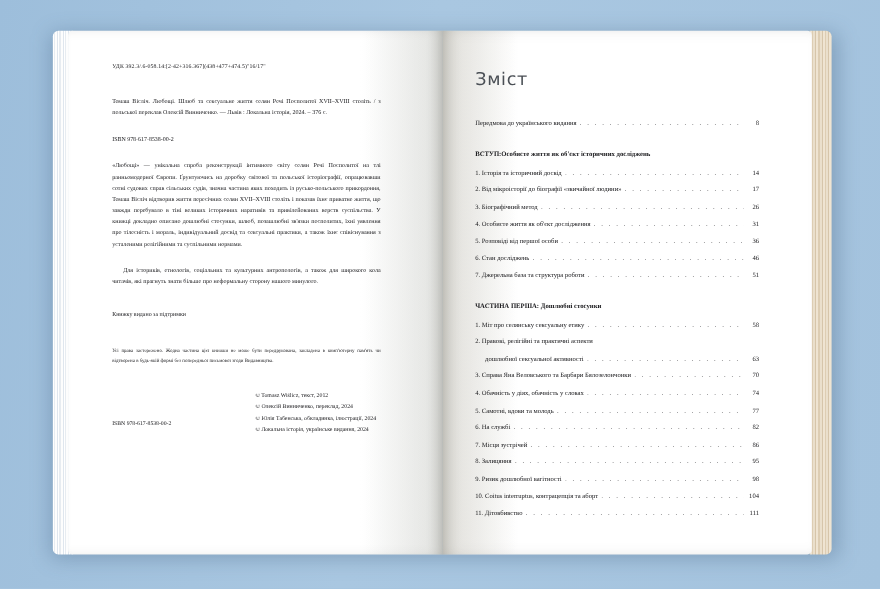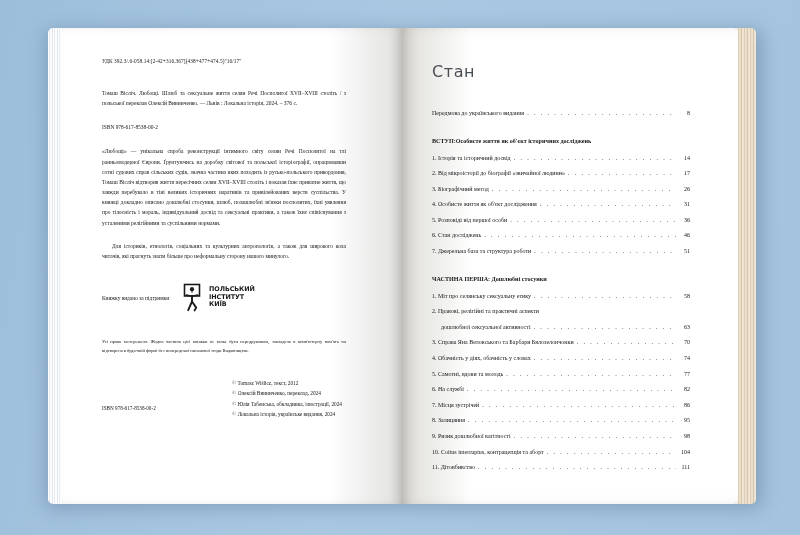--- a/index.html
+++ b/index.html
@@ -270,37 +270,20 @@
 
         <div class="isbn">ISBN 978-617-8538-00-2</div>
 
         <div class="blurb">«Любощі» — унікальна спроба реконструкції інтимного світу селян Речі Посполитої на тлі ранньомодерної Європи. Ґрунтуючись на доробку світової та польської історіографії, опрацювавши сотні судових справ сільських судів, значна частина яких походить із русько-польського прикордоння, Томаш Вісліч відтворив життя пересічних селян XVII–XVIII століть і показав їхнє приватне життя, що завжди перебувало в тіні великих історичних наративів та привілейованих верств суспільства. У книжці докладно описано  дошлюбні стосунки, шлюб,  позашлюбні зв'язки посполитих, їхні уявлення про тілесність і мораль, індивідуальний досвід та сексуальні практики, а також їхнє співіснування з усталеними релігійними та суспільними нормами.</div>
 
         <div class="blurb blurb-indent">Для істориків, етнологів, соціальних та культурних антропологів, а також для широкого кола читачів, які прагнуть знати більше про неформальну сторону нашого минулого.</div>
 
         <div class="support">
           <span class="support-text">Книжку видано за підтримки</span>
 
-          <span class="logo">
-            <svg width="25" height="29" viewBox="0 0 25 29">
-              <rect x="3.5" y="1.5" width="15" height="11.5" fill="none" stroke="#1b1b1e" stroke-width="1.6"></rect>
-              <circle cx="11" cy="6.2" r="2.1" fill="#1b1b1e"></circle>
-              <path d="M11 8.2 L11 9.5" stroke="#1b1b1e" stroke-width="1.5"></path>
-              <path d="M11 12.6 L11 18.5" stroke="#1b1b1e" stroke-width="1.9" stroke-linecap="round"></path>
-              <path d="M11 18.5 L7.2 27.2" stroke="#1b1b1e" stroke-width="1.9" stroke-linecap="round"></path>
-              <path d="M11 18.5 L15.2 24.6 L13.6 27.4" stroke="#1b1b1e" stroke-width="1.9" fill="none" stroke-linecap="round" stroke-linejoin="round"></path>
-              <path d="M11 13.2 L5.2 12.0" stroke="#1b1b1e" stroke-width="1.6" stroke-linecap="round"></path>
-              <path d="M11 13.2 L16.8 12.0" stroke="#1b1b1e" stroke-width="1.6" stroke-linecap="round"></path>
-            </svg>
-            <span class="logo-words">
-              <span>Польський</span><br>
-              <span>Інститут</span><br>
-              <span>Київ</span>
-            </span>
-          </span>
         </div>
 
         <div class="rights">Усі права застережено. Жодна частина цієї книжки не може бути передрукована, закладена в комп'ютерну пам'ять чи відтворена в будь-якій формі без попередньої письмової згоди Видавництва.</div>
 
         <div class="copy-block">
           <div class="isbn-bottom">ISBN 978-617-8538-00-2</div>
           <div class="copy-lines">
             <div>© Tomasz Wiślicz, текст, 2012</div>
             <div>© Олексій Винниченко, переклад, 2024</div>
             <div>© Юлія Табенська, обкладинка, ілюстрації, 2024</div>
@@ -309,21 +292,21 @@
         </div>
 
       </div>
     </div>
 
     <div class="page page-right">
       <div class="sheen sheen-r"></div>
 
       <div class="contents">
 
-        <div class="toc-title">Стан</div>
+        <div class="toc-title">Зміст</div>
 
         <div class="toc-row">
           <span class="toc-label">Передмова до українського видання</span>
           <span class="toc-dots">. . . . . . . . . . . . . . . . . . . . . . . . . . . . . . . . . . . . . . . . . . . . . .</span>
           <span class="toc-page">8</span>
         </div>
 
         <div class="toc-part">ВСТУП:Особисте життя як об'єкт історичних досліджень</div>
 
         <div class="toc-row">

